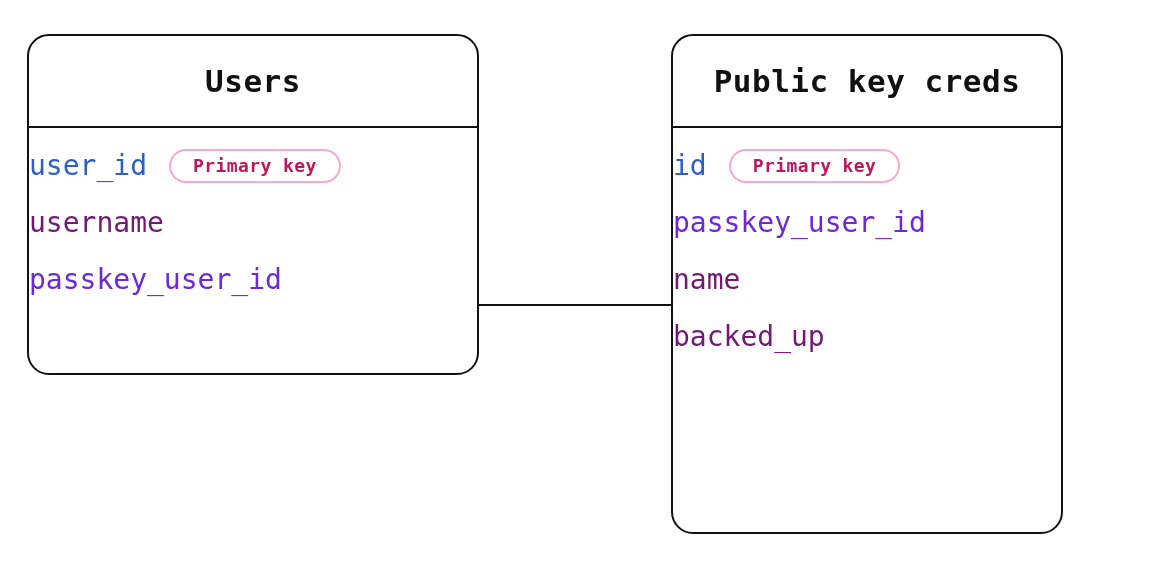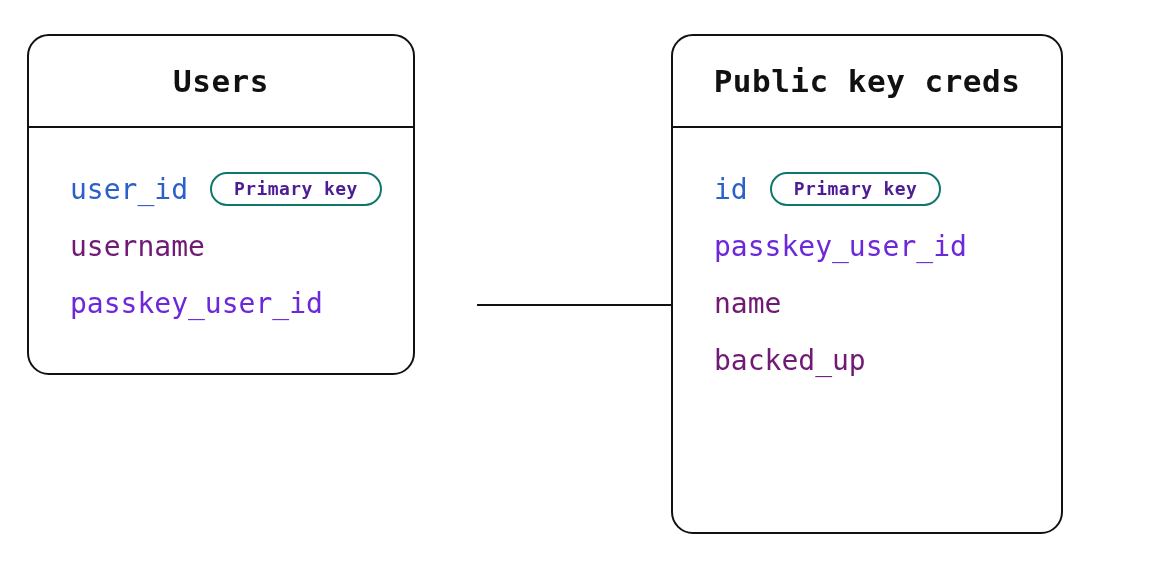--- a/index.html
+++ b/index.html
@@ -49,56 +49,55 @@
   }
 
   .entity-fields {
     position: relative;
     padding-top: 21px;
   }
 
   .field-row {
     height: 57px;
     display: flex;
-    align-items: flex-end;
-    padding-left: 41px;
+    align-items: flex-start;
     white-space: nowrap;
   }
 
   .field-name {
     font-family: "DejaVu Sans Mono", "Liberation Mono", monospace;
     font-size: 28px;
     letter-spacing: 0px;
     color: #701a75;
   }
   .field-name.key   { color: #2b5fc9; }
   .field-name.fkey  { color: #6d28d9; }
 
   .pk-badge {
     display: inline-block;
     margin-left: 22px;
     box-sizing: border-box;
     height: 34px;
     line-height: 30px;
     padding: 0 22px;
-    border: 2px solid #0f766e;
+    border: 2px solid #f9a8d4;
     border-radius: 999px;
-    color: #4c1d95;
+    color: #be185d;
     font-family: "DejaVu Sans Mono", "Liberation Mono", monospace;
     font-weight: bold;
     font-size: 18px;
     letter-spacing: 0.4px;
     white-space: nowrap;
   }
 
   
   #users-entity {
     left: 27px;
     top: 34px;
-    width: 388px;
+    width: 452px;
     height: 341px;
   }
 
   #pkcreds-entity {
     left: 671px;
     top: 34px;
     width: 392px;
     height: 500px;
   }
 

